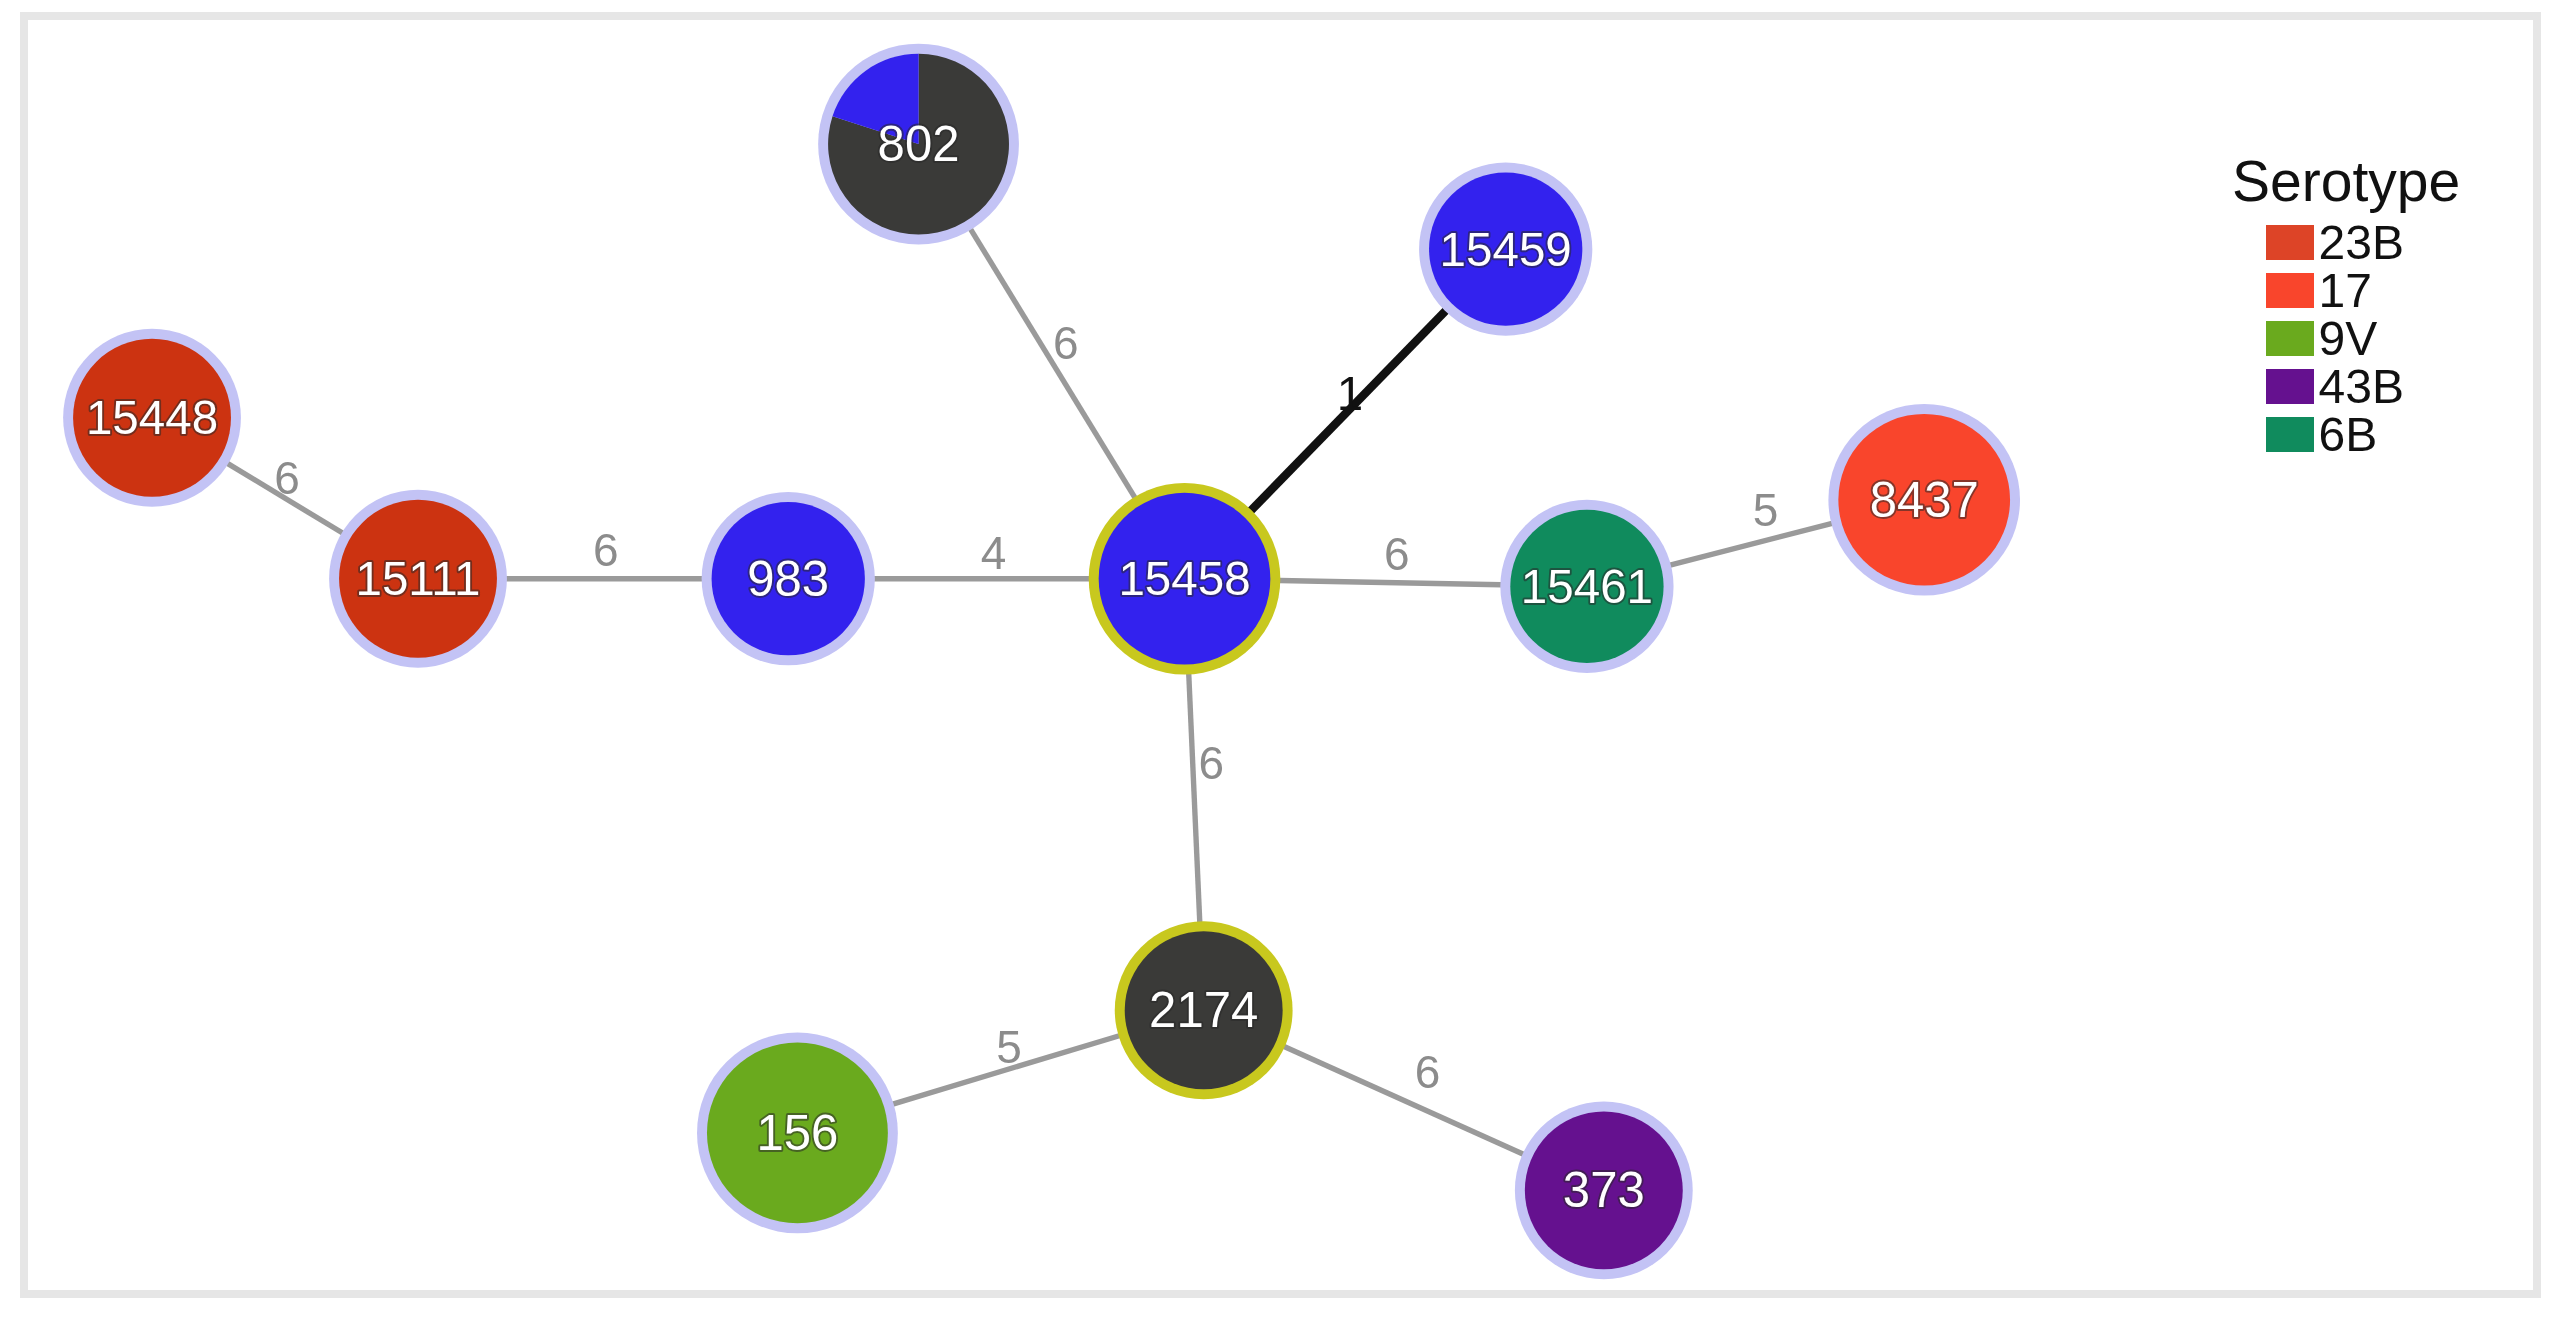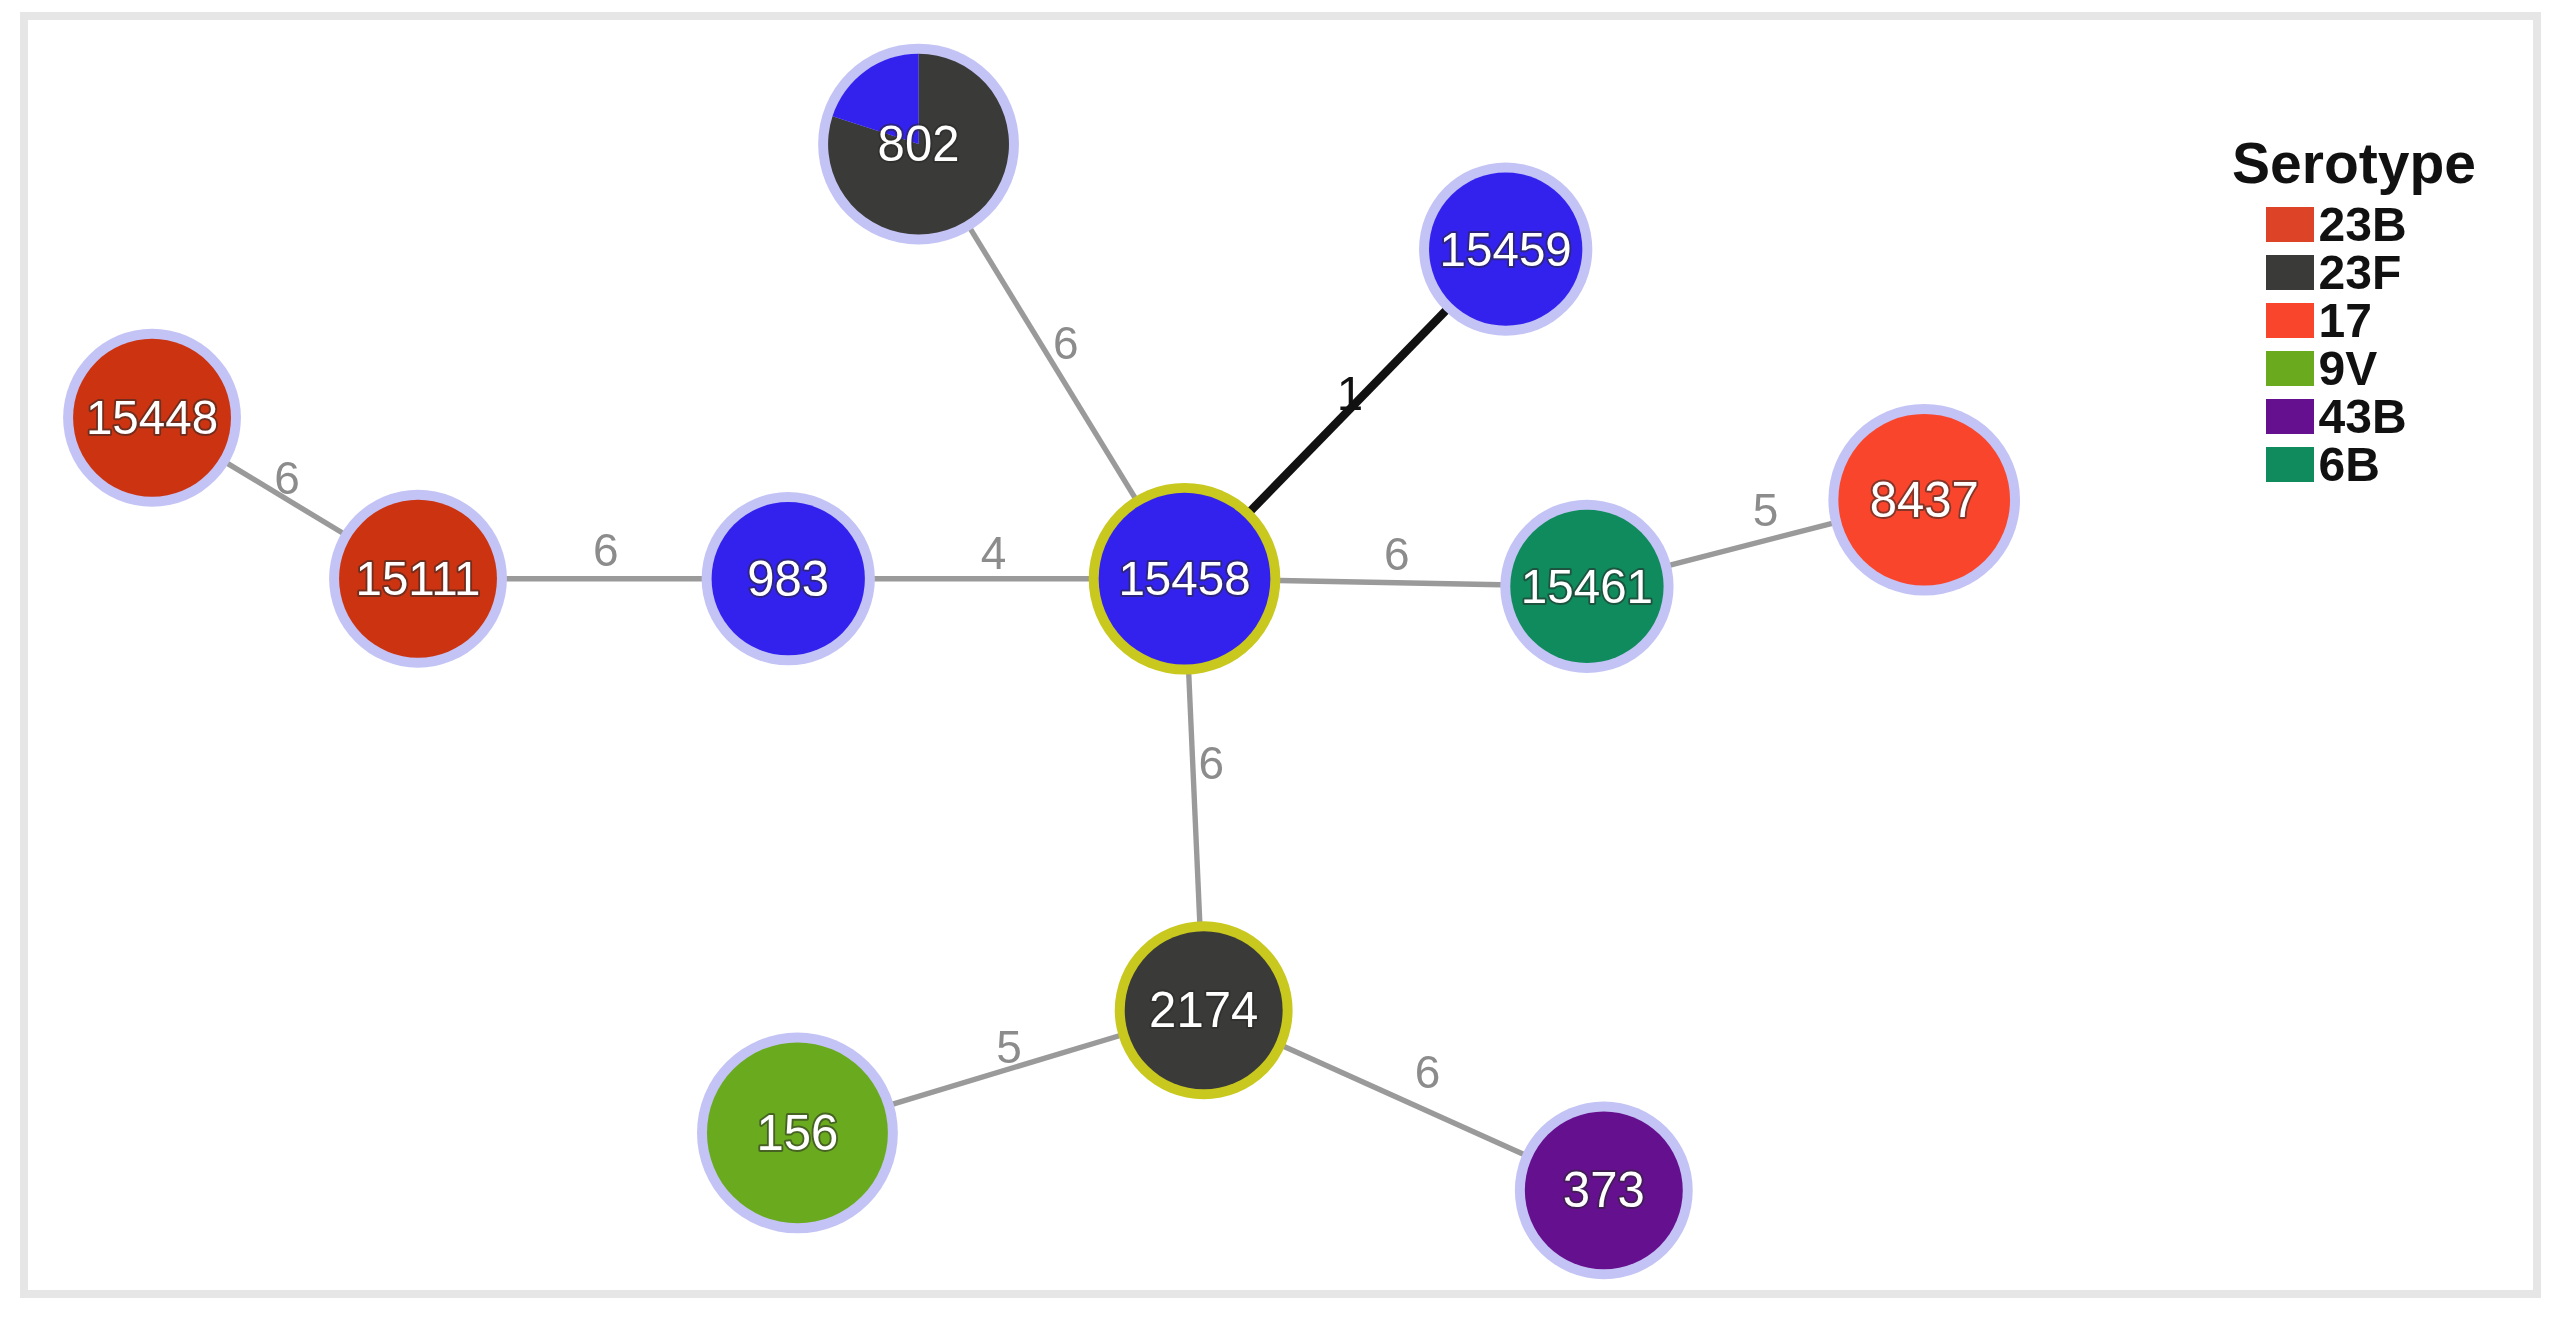--- a/index.html
+++ b/index.html
@@ -35,23 +35,22 @@
     position: absolute;
     left: 0;
     top: 0;
     width: 2576px;
     height: 1323px;
   }
 
   #legend {
     position: absolute;
     left: 2200px;
-    top: 130px;
+    top: 148px;
     width: 322px;
-    font-weight: bold;
   }
 
   #legend-title {
     font-size: 57px;
     color: #111111;
     letter-spacing: 0px;
     margin: 0 0 4.6px 0;
     padding-left: 32px;
     white-space: nowrap;
   }
@@ -181,24 +180,20 @@
   </svg>
 
   <div id="legend">
     <div id="legend-title">Serotype</div>
     <div id="legend-items">
         <div class="legend-row">
           <span class="legend-swatch" style="background: rgb(221, 68, 39);"></span>
           <span class="legend-label">23B</span>
         </div>
         <div class="legend-row">
-          <span class="legend-swatch" style="background: rgb(58, 58, 56);"></span>
-          <span class="legend-label">23F</span>
-        </div>
-        <div class="legend-row">
           <span class="legend-swatch" style="background: rgb(249, 69, 44);"></span>
           <span class="legend-label">17</span>
         </div>
         <div class="legend-row">
           <span class="legend-swatch" style="background: rgb(106, 170, 30);"></span>
           <span class="legend-label">9V</span>
         </div>
         <div class="legend-row">
           <span class="legend-swatch" style="background: rgb(101, 17, 143);"></span>
           <span class="legend-label">43B</span>

